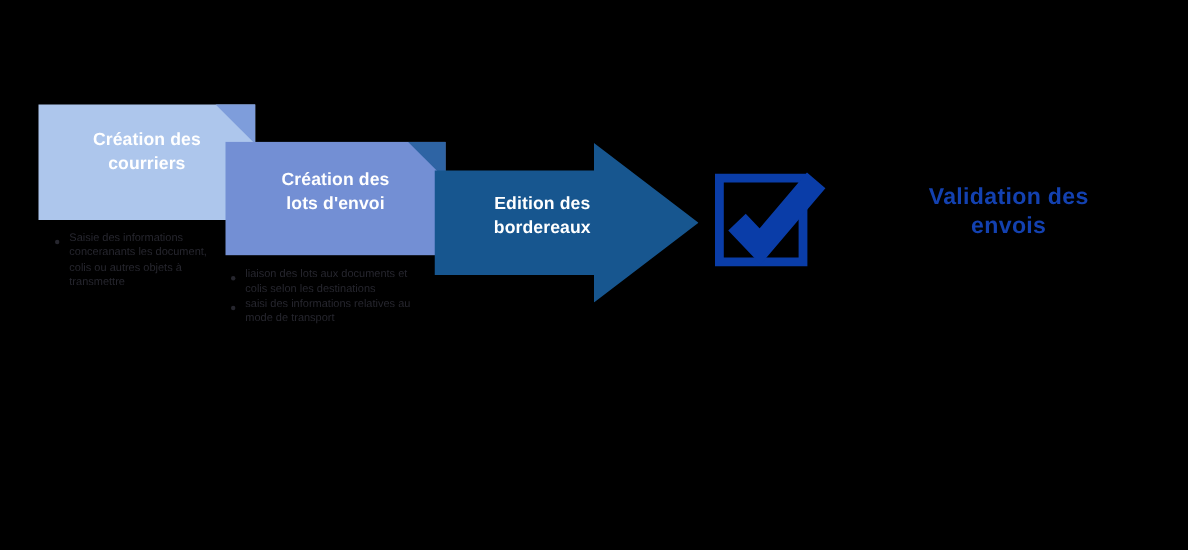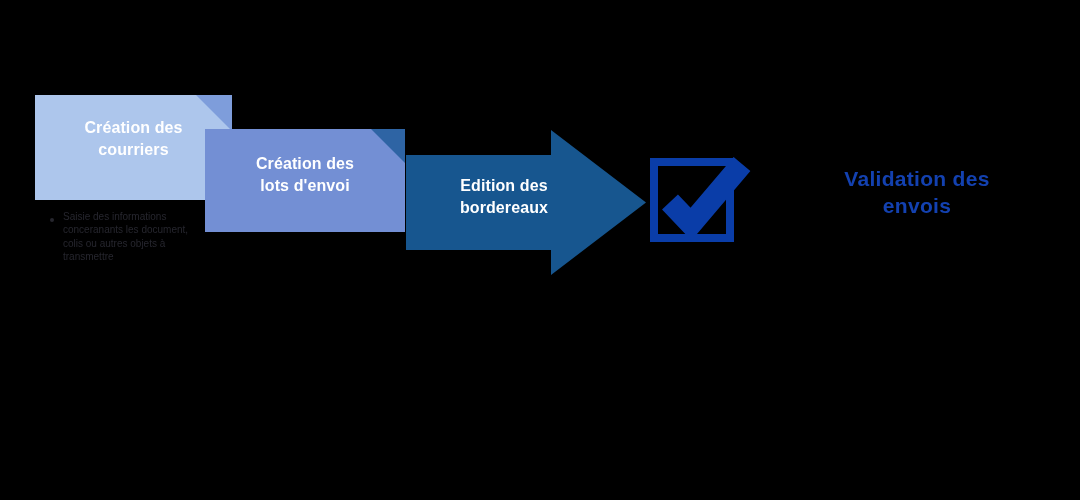--- a/index.html
+++ b/index.html
@@ -99,21 +99,21 @@
     height: 0;
     border-left: 34px solid transparent;
     border-top: 34px solid #2e64a4;
   }
   #stage-2 .stage-label {
     top: 24px;
   }
 
   
   #stage-3 {
-    left: 406px;
+    left: 395px;
     top: 130px;
     width: 240px;
     height: 145px;
   }
   #stage-3 .stage-label {
     top: 45px;
     width: 180px;
     left: 8px;
   }
 
@@ -186,20 +186,22 @@
   </ul>
 
   <div class="stage" id="stage-2">
     <div class="body"></div>
     <div class="fold"></div>
     <div class="stage-label">Création des
 lots d'envoi</div>
   </div>
 
   <ul class="bullets" id="bullets-2">
+    <li>liaison des lots aux documents et colis selon les destinations</li>
+    <li>saisi des informations relatives au mode de transport</li>
   </ul>
 
   <div class="stage" id="stage-3">
     <svg class="stage-shape" viewBox="0 0 240 145" width="240" height="145">
       <polygon points="0,25 145,25 145,0 240,72.5 145,145 145,120 0,120" fill="#17568f"></polygon>
     </svg>
     <div class="stage-label">Edition des
 bordereaux</div>
   </div>
 

